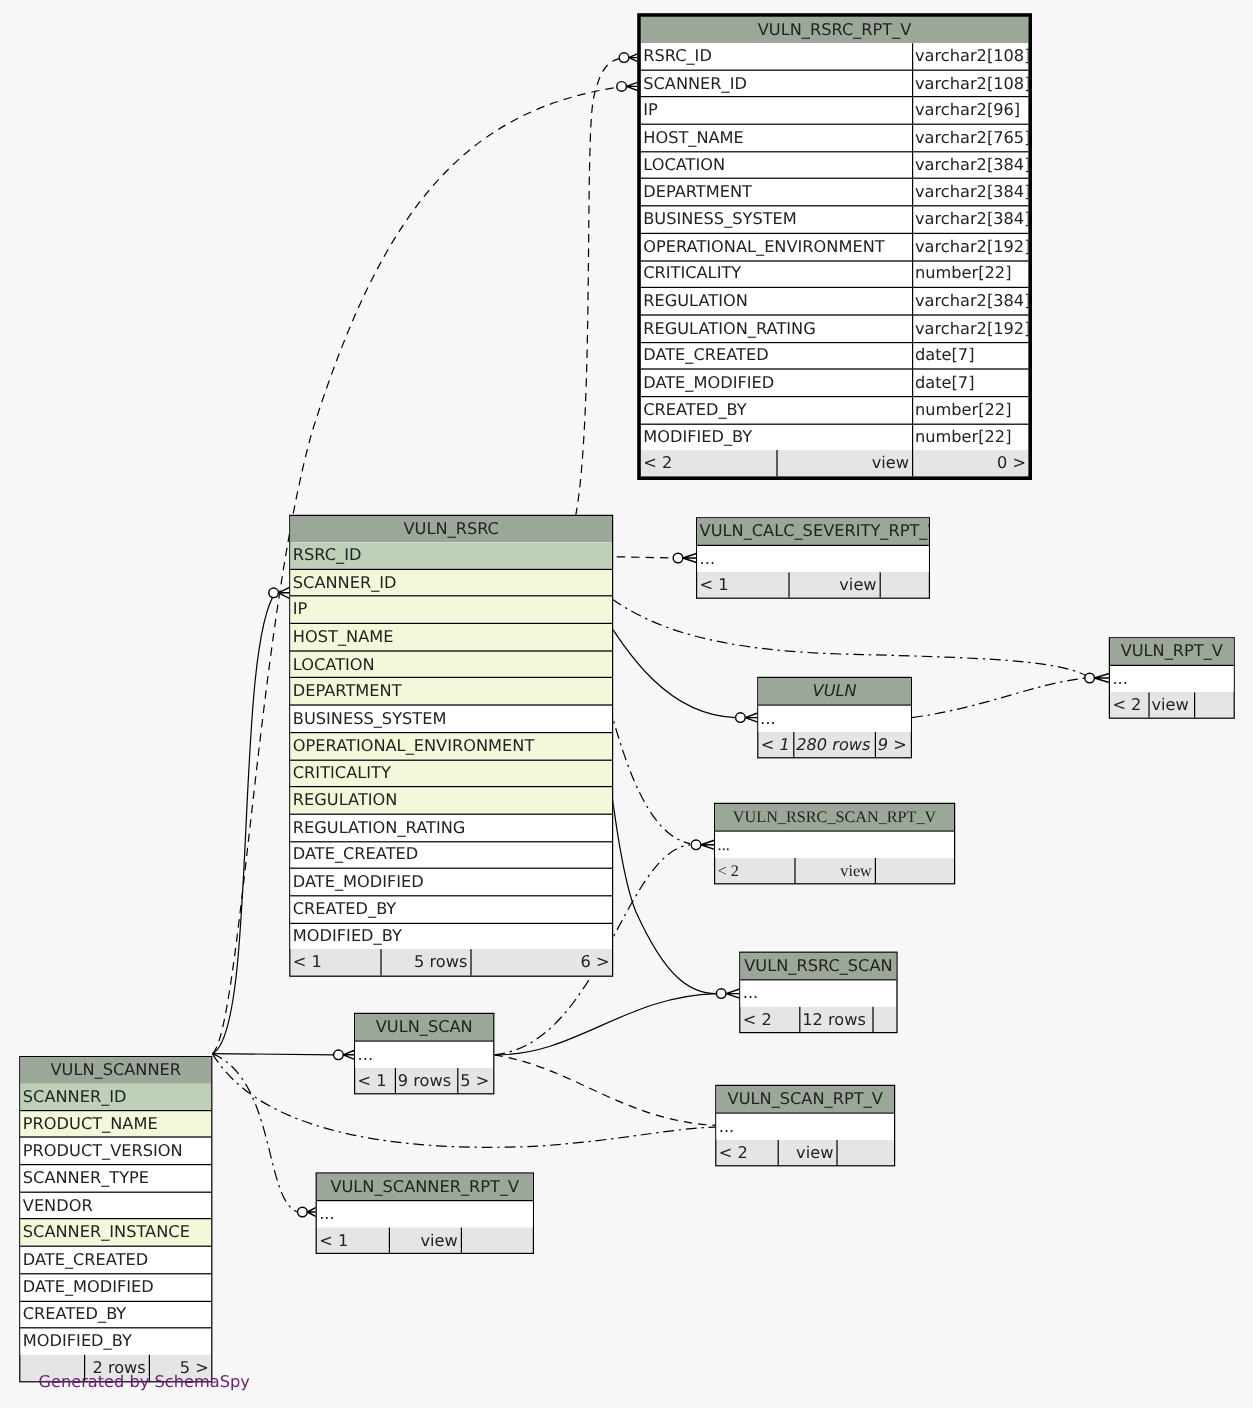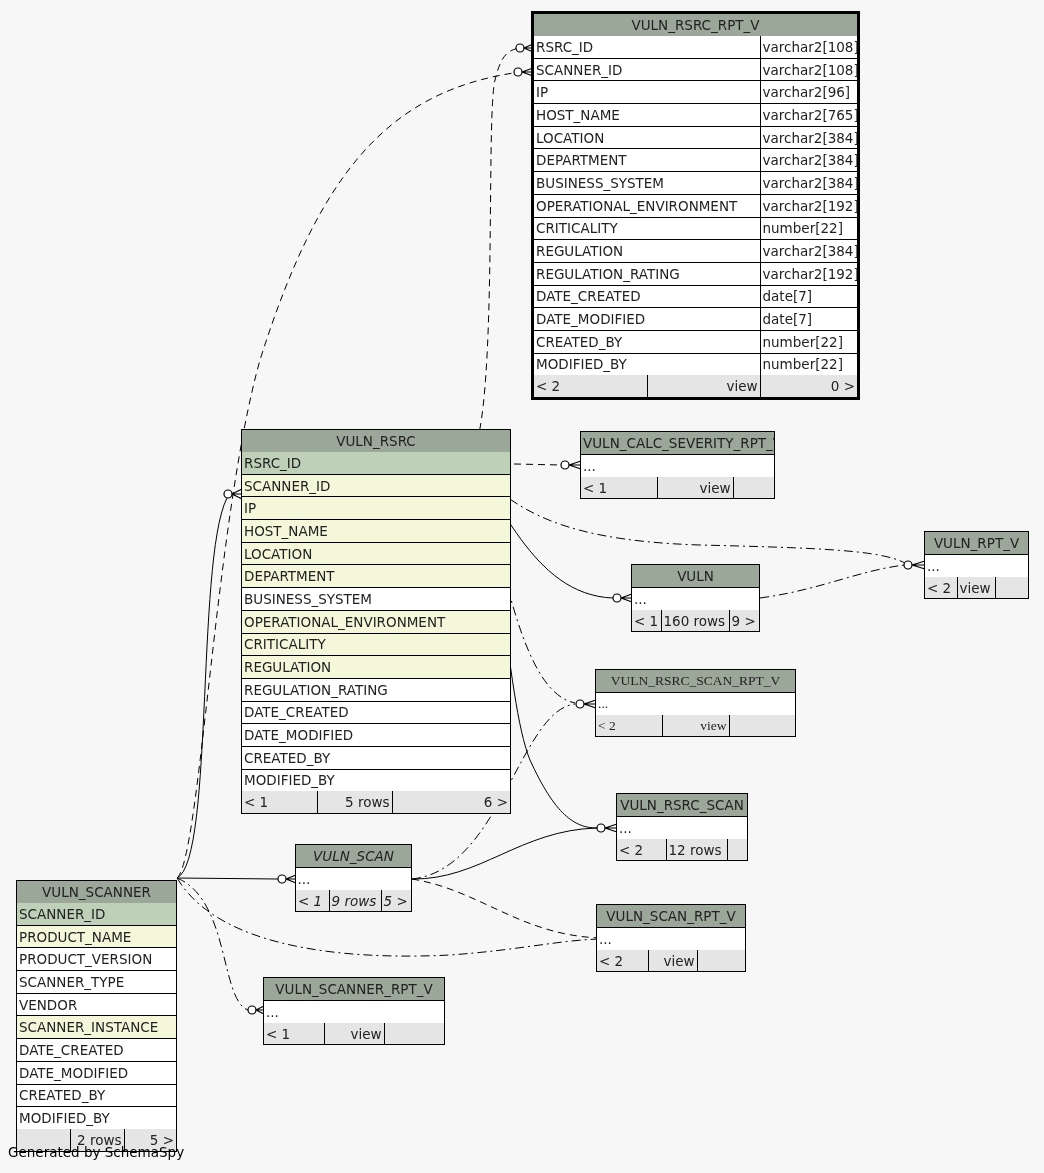--- a/index.html
+++ b/index.html
@@ -34,22 +34,22 @@
     .tbl tr:first-child td { border-top: none; }
     .tbl td:first-child { border-left: none; }
     .tbl td:last-child { border-right: none; }
     .tbl tr:last-child td { border-bottom: none; }
     .hdr { background: #9ba798; text-align: center; height: 22px !important; }
     .pk { background: #bed1b8; }
     .idx { background: #f4f7da; }
     .plain { background: #ffffff; }
     .right { text-align: right; }
     .footer-note {
-      position: absolute; left: 8px; top: 1144px;
-      font-size: 13.5px; color: #000000;
+      position: absolute; left: 32px; top: 1144px;
+      font-size: 13.5px; color: #701a75;
     }
   </style>
 </head>
 <body>
 
 <svg id="edges" xmlns="http://www.w3.org/2000/svg">
   <g fill="none" stroke="#000" stroke-width="1">
 
     <path stroke-dasharray="7,5" d="M466,462 C500,450 485,120 495,80 C500,60 505,50 520,48"></path>
 
@@ -374,41 +374,41 @@
     <tbody>
         <tr>
       <td>&lt; 2</td>
       <td>view</td>
       <td></td>
     </tr>
   </tbody>
     </table>
 </div>
 
-<div class="tbl" style="left:631px; top:564px; width:129px;">
+<div class="tbl" style="left:631px; top:564px; width:129px;font-style:italic;">
   <table>
     <tbody>
         <tr>
           <td class="hdr">VULN</td>
         </tr>
     <tr>
           <td class="plain">...</td>
         </tr>
   </tbody>
     </table>
   <table>
     <colgroup>
         <col style="width:29px">
         <col style="width:68px">
         <col>
       </colgroup>
     <tbody>
         <tr>
       <td>&lt; 1</td>
-      <td>160 rows</td>
+      <td>280 rows</td>
       <td>9 &gt;</td>
     </tr>
   </tbody>
     </table>
 </div>
 
 <div class="tbl" style="left:595px; top:669px; width:201px;font-family:Liberation Serif, serif;">
   <table>
     <tbody>
         <tr>
@@ -455,21 +455,21 @@
     <tbody>
         <tr>
       <td>&lt; 2</td>
       <td>12 rows</td>
       <td></td>
     </tr>
   </tbody>
     </table>
 </div>
 
-<div class="tbl" style="left:295px; top:844px; width:117px;font-style:italic;">
+<div class="tbl" style="left:295px; top:844px; width:117px;">
   <table>
     <tbody>
         <tr>
           <td class="hdr">VULN_SCAN</td>
         </tr>
     <tr>
           <td class="plain">...</td>
         </tr>
   </tbody>
     </table>

